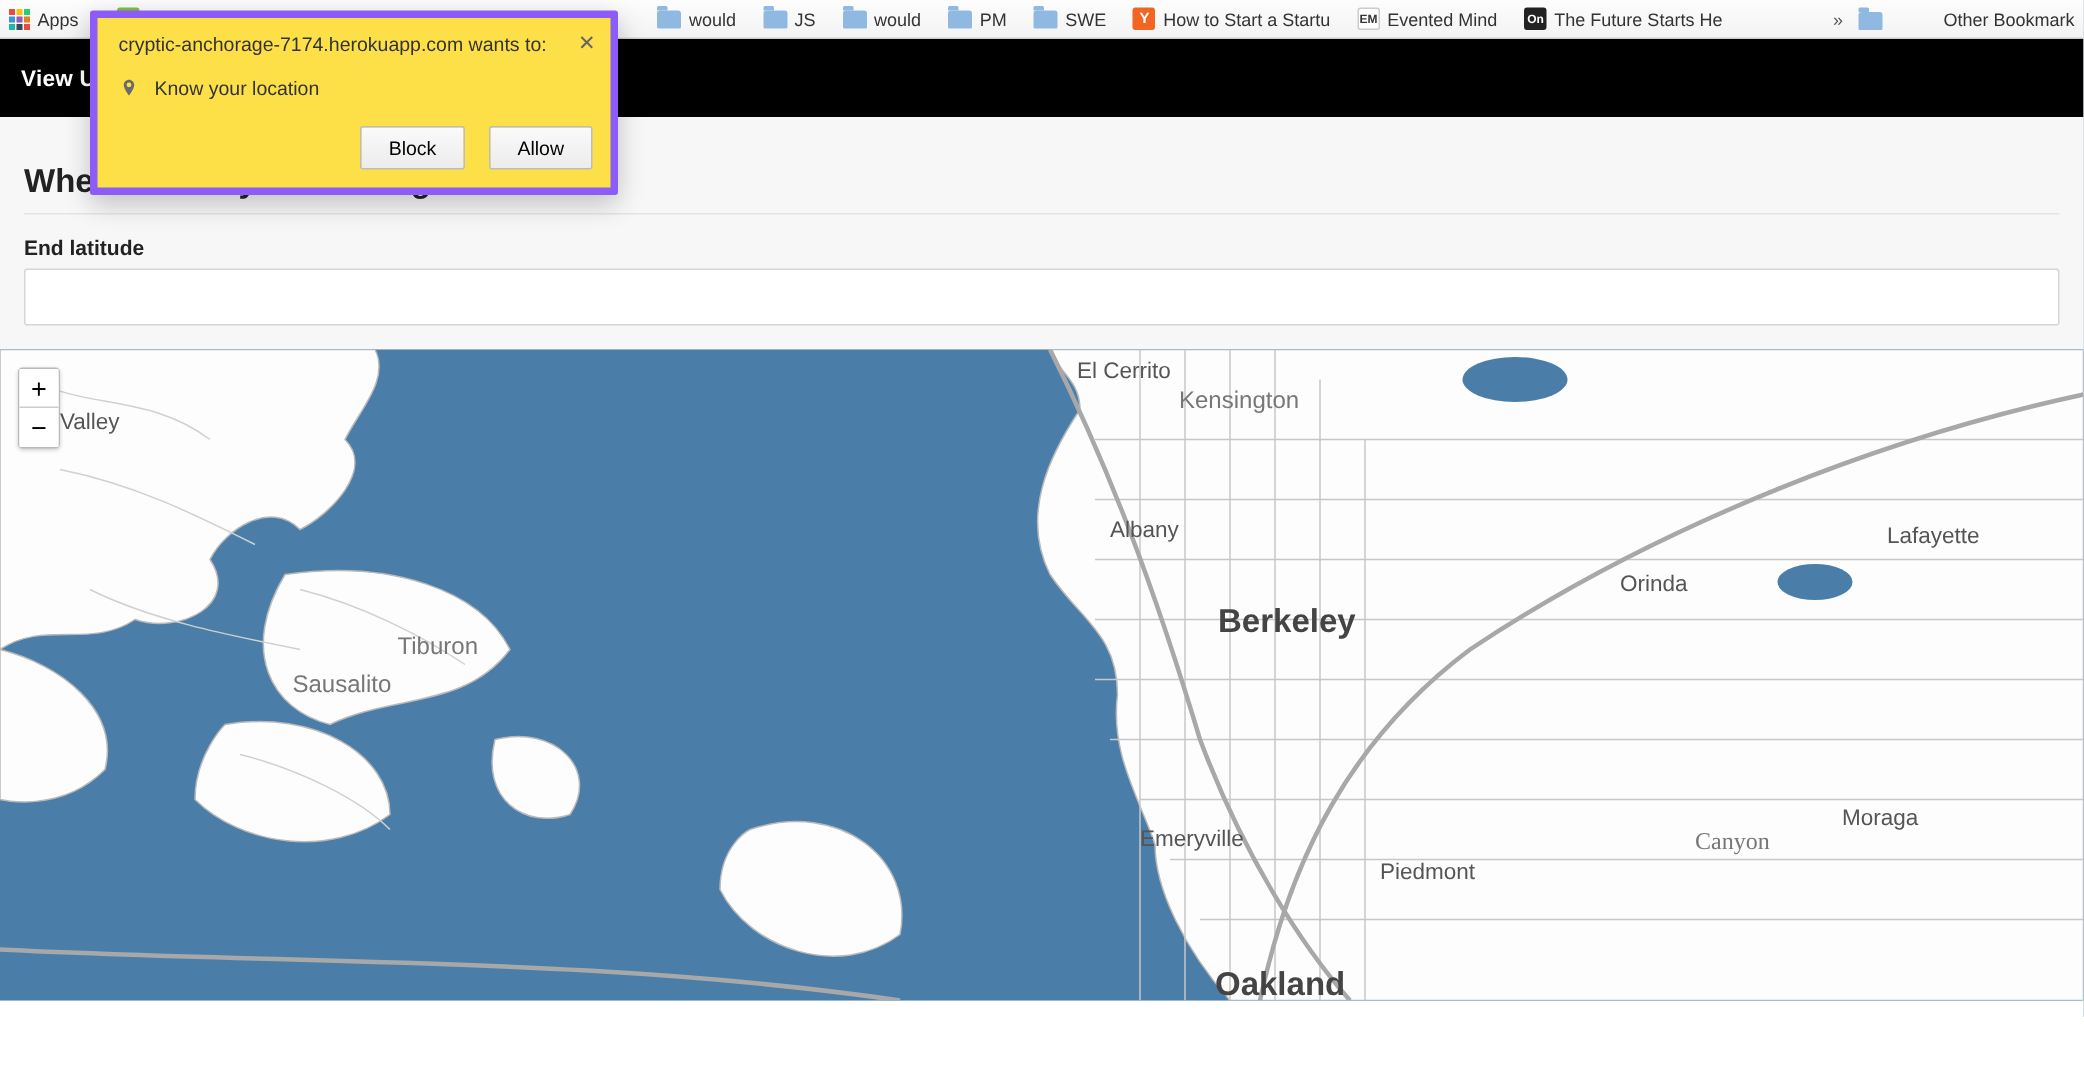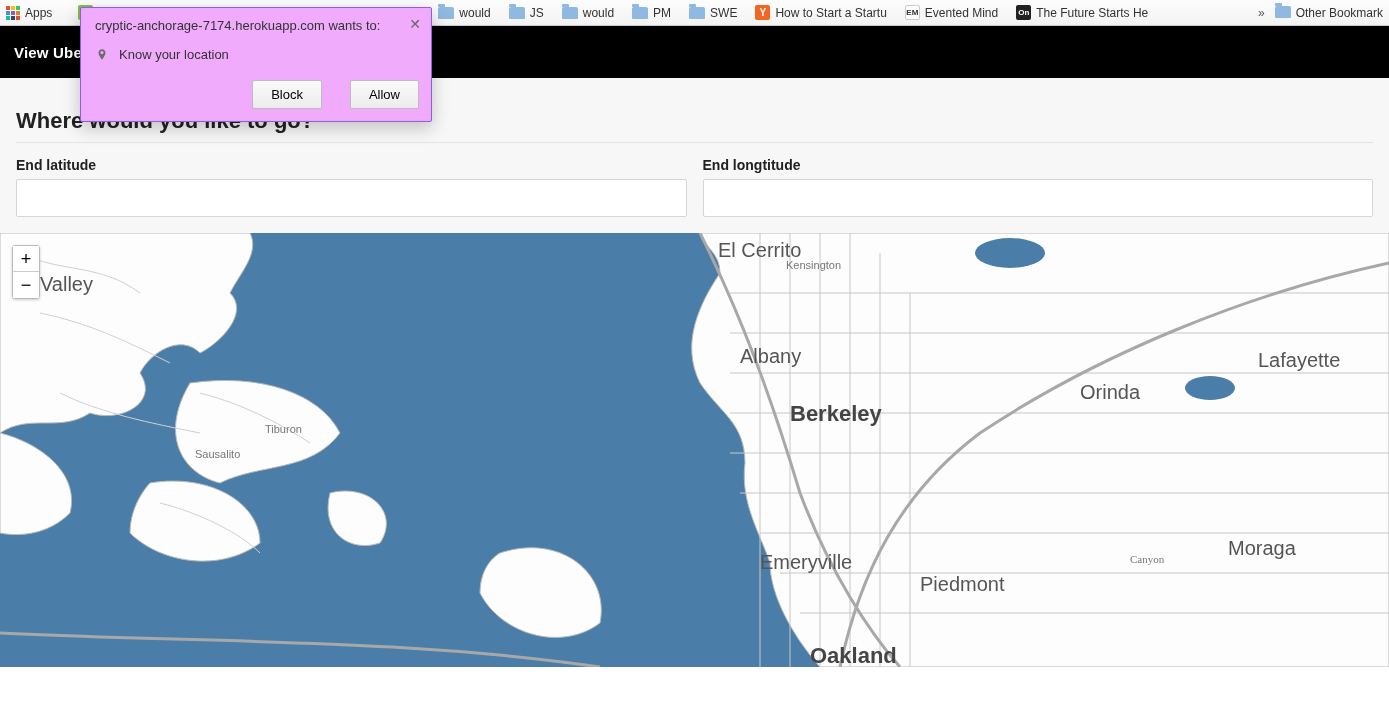--- a/index.html
+++ b/index.html
@@ -9,21 +9,21 @@
   .bmbar { position:relative; height:26px; background:linear-gradient(#fdfdfd,#f3f3f3); border-bottom:1px solid #c9c9c9; display:flex; align-items:center; padding:0 6px; font-size:12px; color:#333; }
   .bmbar .folder-icon { width:16px; height:12px; background:#8fb9e0; border-radius:2px 2px 1px 1px; position:relative; margin-right:5px; flex-shrink:0; }
   .bmbar .folder-icon::before { content:""; position:absolute; top:-3px; left:0; width:7px; height:3px; background:#8fb9e0; border-radius:1px 1px 0 0; }
   .bmbar .bm-item { display:flex; align-items:center; margin-right:18px; cursor:pointer; white-space:nowrap; }
   .bmbar .apps-icon { width:14px; height:14px; margin-right:5px; display:grid; grid-template-columns:repeat(3,1fr); grid-template-rows:repeat(3,1fr); gap:1px; }
   .bmbar .apps-icon span:nth-child(1){background:#e74c3c;} .bmbar .apps-icon span:nth-child(2){background:#f1c40f;} .bmbar .apps-icon span:nth-child(3){background:#2ecc71;}
   .bmbar .apps-icon span:nth-child(4){background:#3498db;} .bmbar .apps-icon span:nth-child(5){background:#9b59b6;} .bmbar .apps-icon span:nth-child(6){background:#e67e22;}
   .bmbar .apps-icon span:nth-child(7){background:#1abc9c;} .bmbar .apps-icon span:nth-child(8){background:#34495e;} .bmbar .apps-icon span:nth-child(9){background:#e74c3c;}
   .bmbar .sq-icon { width:15px; height:15px; border-radius:2px; margin-right:5px; display:flex; align-items:center; justify-content:center; font-size:10px; font-weight:bold; color:#fff; flex-shrink:0; }
   .bmbar .chev { margin-left:auto; margin-right:10px; color:#555; }
-  .bmbar .right-item { display:flex; align-items:flex-start; }
+  .bmbar .right-item { display:flex; align-items:flex-end;gap:36px; }
 
   
   .app-header { height:52px; background:#000; color:#fff; display:flex; align-items:center; padding:0 14px; font-size:15px; font-weight:600; }
   .app-header .brand { letter-spacing:0.2px; }
   .app-header .signin { margin-left:auto; border:1px solid #1e90ff; color:#1e90ff; background:transparent; padding:7px 14px; font-size:14px; font-weight:600; border-radius:2px; cursor:pointer; }
 
   
   .content { padding:16px; background:#f7f7f7; }
   .heading { font-size:22px; font-weight:700; color:#222; padding:14px 0 8px 0; border-bottom:1px solid #e4e4e4; }
   .row { display:flex; gap:16px; margin-top:14px; }
@@ -33,30 +33,30 @@
   .submit { margin-top:14px; background:#000; color:#fff; border:none; padding:12px 18px; font-size:15px; font-weight:700; border-radius:2px; cursor:pointer; }
 
   
   .map { position:relative; width:100%; height:434px; background:#4a7ea8; overflow:hidden; }
   .map svg { position:absolute; inset:0; width:100%; height:100%; }
   .zoom-ctl { position:absolute; top:12px; left:12px; width:28px; background:#fff; border:1px solid #bbb; border-radius:3px; box-shadow:0 1px 3px rgba(0,0,0,.2); z-index:3; }
   .zoom-ctl button { display:block; width:100%; height:26px; background:#fff; border:none; font-size:18px; line-height:1; cursor:pointer; }
   .zoom-ctl button:first-child { border-bottom:1px solid #ccc; }
   .map-label { position:absolute; font-family:"Helvetica Neue",Arial,sans-serif; color:#555; z-index:2; white-space:nowrap; }
   .map-label.big { font-size:22px; font-weight:600; color:#444; }
-  .map-label.med { font-size:20px; color:#555; }
-  .map-label.sm  { font-size:11px; color:#777; }
-
-  
-  .perm { position:absolute; top:7px; left:80px; width:352px; background:#f0abfc; border:1px solid #8b5cf6; border-radius:2px; box-shadow:0 6px 18px rgba(0,0,0,.22); z-index:50; font-size:13px; color:#333; }
+  .map-label.med { font-size:15px; color:#555; }
+  .map-label.sm  { font-size:16px; color:#777; }
+
+  
+  .perm { position:absolute; top:7px; left:60px; width:352px; background:#fde047; border:5px solid #8b5cf6; border-radius:2px; box-shadow:0 6px 18px rgba(0,0,0,.22); z-index:50; font-size:13px; color:#333; }
   .perm .perm-head { padding:10px 30px 10px 14px; position:relative; }
   .perm .perm-close { position:absolute; top:8px; right:10px; cursor:pointer; color:#666; font-size:14px; }
   .perm .perm-row { display:flex; align-items:center; padding:4px 14px 10px 14px; gap:10px; }
   .perm .loc-icon { width:14px; height:14px; }
-  .perm .perm-actions { display:flex; justify-content:flex-end; gap:28px; padding:8px 12px 12px 12px; }
+  .perm .perm-actions { display:flex; justify-content:flex-end; gap:16px; padding:8px 12px 12px 12px; }
   .perm .perm-actions button { padding:6px 18px; font-size:13px; border:1px solid #bdbdbd; background:linear-gradient(#fafafa,#ececec); border-radius:2px; cursor:pointer; }
 </style>
 </head>
 <body>
 
 <div class="bmbar">
   <div class="bm-item">
     <span class="apps-icon">
         <span></span>
         <span></span>
@@ -117,24 +117,20 @@
 
 <div class="app-header">
   <span class="brand">View Uber</span>
 </div>
 
 <div class="content">
   <div class="heading">Where would you like to go?</div>
   <div class="row">
     <div class="field">
       <label>End latitude</label>
-      <input type="text" value="" style="">
-    </div>
-    <div class="field">
-      <label>End longtitude</label>
       <input type="text" value="" style="">
     </div>
   </div>
 </div>
 
 <div class="map">
   <svg viewBox="0 0 1389 434" preserveAspectRatio="none">
 
     <rect x="0" y="0" width="1389" height="434" fill="#4a7ea8"></rect>
 
@@ -171,21 +167,21 @@
     <button>+</button>
     <button>−</button>
   </div>
 
   <span class="map-label med" style="top:40px; left:40px;">Valley</span>
   <span class="map-label sm" style="top:190px; left:265px;">Tiburon</span>
   <span class="map-label sm" style="top:215px; left:195px;">Sausalito</span>
   <span class="map-label med" style="top:6px;  left:718px;">El Cerrito</span>
   <span class="map-label sm" style="top:26px; left:786px;">Kensington</span>
   <span class="map-label med" style="top:112px; left:740px;">Albany</span>
-  <span class="map-label big" style="top:168px; left:790px;">Berkeley</span>
+  <span class="map-label big" style="top:168px; left:812px;">Berkeley</span>
   <span class="map-label med" style="top:318px; left:760px;">Emeryville</span>
   <span class="map-label med" style="top:340px; left:920px;">Piedmont</span>
   <span class="map-label big" style="top:410px; left:810px;">Oakland</span>
   <span class="map-label med" style="top:148px; left:1080px;">Orinda</span>
   <span class="map-label med" style="top:116px; left:1258px;">Lafayette</span>
   <span class="map-label sm" style="top:320px; left:1130px;font-family:Liberation Serif, serif;">Canyon</span>
   <span class="map-label med" style="top:304px; left:1228px;">Moraga</span>
 </div>
 
 <div class="perm">

